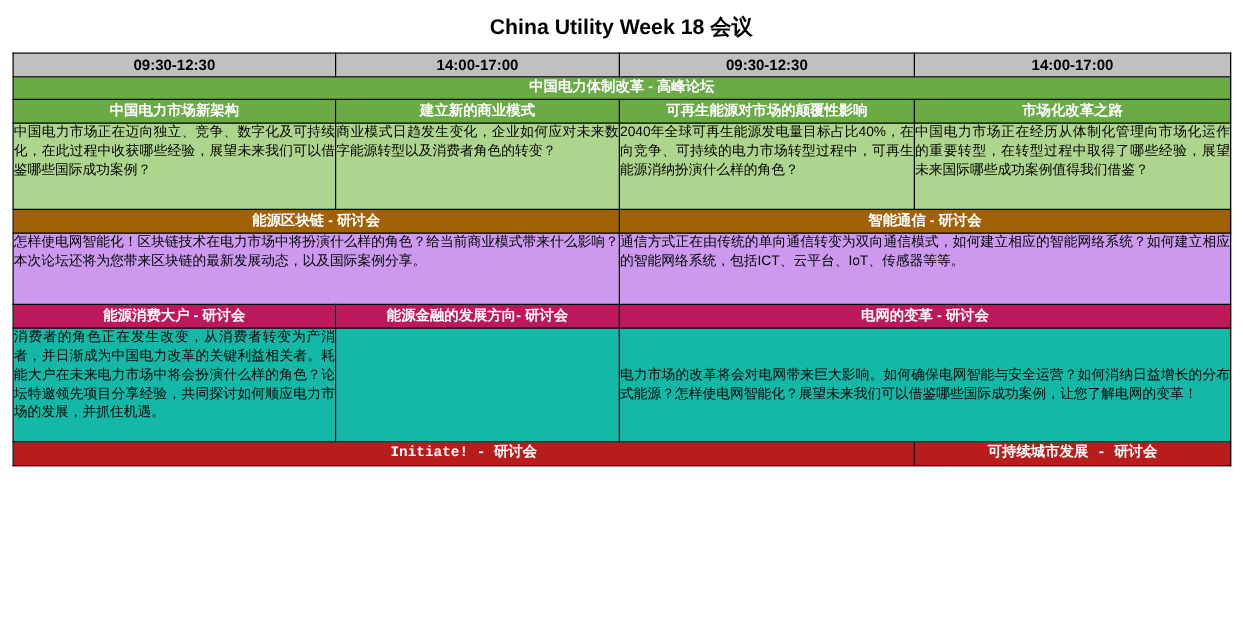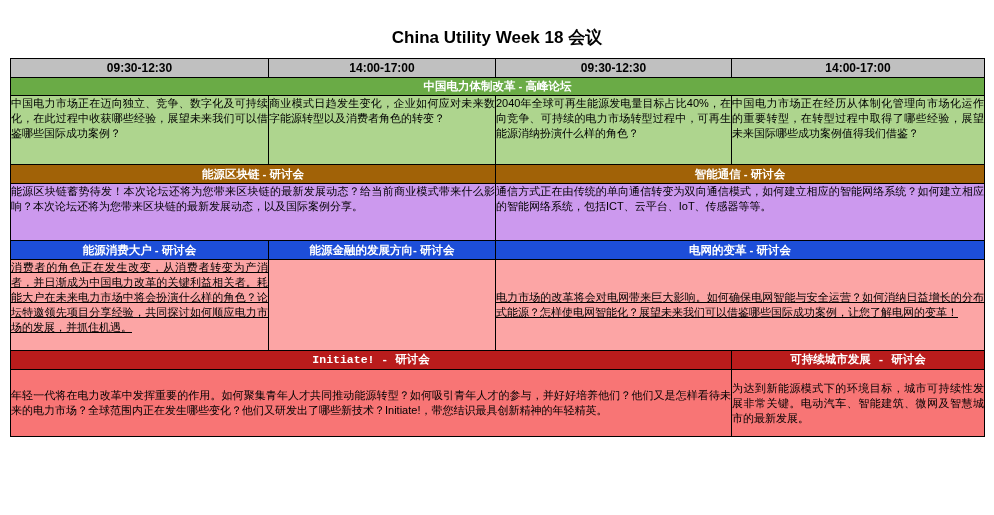--- a/index.html
+++ b/index.html
@@ -18,21 +18,21 @@
     position: relative;
     width: 994px;
     height: 515px;
     box-sizing: border-box;
   }
   .title {
     text-align: center;
     font-size: 17px;
     font-weight: bold;
     letter-spacing: 0px;
-    padding-top: 26px;
+    padding-top: 10px;
     padding-bottom: 9px;
     color: #000000;
   }
   table.schedule {
     border-collapse: collapse;
     table-layout: fixed;
     width: 974px;
     margin: 0 10px;
     border: 1px solid #000000;
   }
@@ -95,22 +95,22 @@
     text-justify: inter-ideograph;
     vertical-align: top;
     color: #000000;
   }
 
   
   .green-head   { background: #6aab46; }
   .green-body   { background: #aed58e; }
   .purple-head  { background: #a16207; }
   .purple-body  { background: #cc99ee; }
-  .orange-head  { background: #1d4ed8; margin-left: 28px; }
-  .orange-body  { background: #fca5a5; text-decoration: underline; }
+  .orange-head  { background: #be185d; margin-left: 28px; }
+  .orange-body  { background: #14b8a6; }
   .red-head     { background: #b91c1c; font-family: Liberation Mono, monospace; }
   .red-body     { background: #f87575; }
 
   .h-green-band { height: 17px; }
 </style>
 </head>
 <body>
 
 <div class="page">
 
@@ -130,55 +130,57 @@
         <td class="time-cell">09:30-12:30</td>
         <td class="time-cell">14:00-17:00</td>
         <td class="time-cell">09:30-12:30</td>
         <td class="time-cell">14:00-17:00</td>
       </tr>
 
       <tr>
         <td class="band green-head h-green-band" colspan="4" style="text-align:center;margin-top:28px;">中国电力体制改革 - 高峰论坛</td>
       </tr>
 
+      <tr>
+        <td class="sess-head green-head">中国电力市场新架构</td>
+        <td class="sess-head green-head">建立新的商业模式</td>
+        <td class="sess-head green-head">可再生能源对市场的颠覆性影响</td>
+        <td class="sess-head green-head">市场化改革之路</td>
+      </tr>
 
       <tr>
         <td class="body-cell green-body" style="height:68px;">中国电力市场正在迈向独立、竞争、数字化及可持续化，在此过程中收获哪些经验，展望未来我们可以借鉴哪些国际成功案例？</td>
         <td class="body-cell green-body">商业模式日趋发生变化，企业如何应对未来数字能源转型以及消费者角色的转变？</td>
         <td class="body-cell green-body">2040年全球可再生能源发电量目标占比40%，在向竞争、可持续的电力市场转型过程中，可再生能源消纳扮演什么样的角色？</td>
         <td class="body-cell green-body">中国电力市场正在经历从体制化管理向市场化运作的重要转型，在转型过程中取得了哪些经验，展望未来国际哪些成功案例值得我们借鉴？</td>
       </tr>
 
       <tr>
         <td class="sess-head purple-head" colspan="2">能源区块链 - 研讨会</td>
         <td class="sess-head purple-head" colspan="2">智能通信 - 研讨会</td>
       </tr>
 
       <tr>
-        <td class="body-cell purple-body" colspan="2" style="height:56px;">能源区块链蓄势待发！本次论坛还将为您带来区块链的最新发展动态？给当前商业模式带来什么影响？本次论坛还将为您带来区块链的最新发展动态，以及国际案例分享。</td>
+        <td class="body-cell purple-body" colspan="2" style="height:56px;">怎样使电网智能化！区块链技术在电力市场中将扮演什么样的角色？给当前商业模式带来什么影响？本次论坛还将为您带来区块链的最新发展动态，以及国际案例分享。</td>
         <td class="body-cell purple-body" colspan="2">通信方式正在由传统的单向通信转变为双向通信模式，如何建立相应的智能网络系统？如何建立相应的智能网络系统，包括ICT、云平台、IoT、传感器等等。</td>
       </tr>
 
       <tr>
         <td class="sess-head orange-head">能源消费大户 - 研讨会</td>
         <td class="sess-head orange-head">能源金融的发展方向- 研讨会</td>
         <td class="sess-head orange-head" colspan="2">电网的变革 - 研讨会</td>
       </tr>
 
       <tr>
         <td class="body-cell orange-body" style="height:90px;">消费者的角色正在发生改变，从消费者转变为产消者，并日渐成为中国电力改革的关键利益相关者。耗能大户在未来电力市场中将会扮演什么样的角色？论坛特邀领先项目分享经验，共同探讨如何顺应电力市场的发展，并抓住机遇。</td>
         <td class="body-cell orange-body"></td>
         <td class="body-cell orange-body" colspan="2" style="vertical-align:middle;">电力市场的改革将会对电网带来巨大影响。如何确保电网智能与安全运营？如何消纳日益增长的分布式能源？怎样使电网智能化？展望未来我们可以借鉴哪些国际成功案例，让您了解电网的变革！</td>
       </tr>
 
       <tr>
         <td class="sess-head red-head" colspan="3">Initiate! - 研讨会</td>
         <td class="sess-head red-head">可持续城市发展 - 研讨会</td>
       </tr>
 
-      <tr>
-        <td class="body-cell red-body" colspan="3" style="height:66px;vertical-align:middle;">年轻一代将在电力改革中发挥重要的作用。如何聚集青年人才共同推动能源转型？如何吸引青年人才的参与，并好好培养他们？他们又是怎样看待未来的电力市场？全球范围内正在发生哪些变化？他们又研发出了哪些新技术？Initiate!，带您结识最具创新精神的年轻精英。</td>
-        <td class="body-cell red-body" style="vertical-align:middle;">为达到新能源模式下的环境目标，城市可持续性发展非常关键。电动汽车、智能建筑、微网及智慧城市的最新发展。</td>
-      </tr>
 
     </tbody>
   </table>
 </div>
 
 </body></html>

